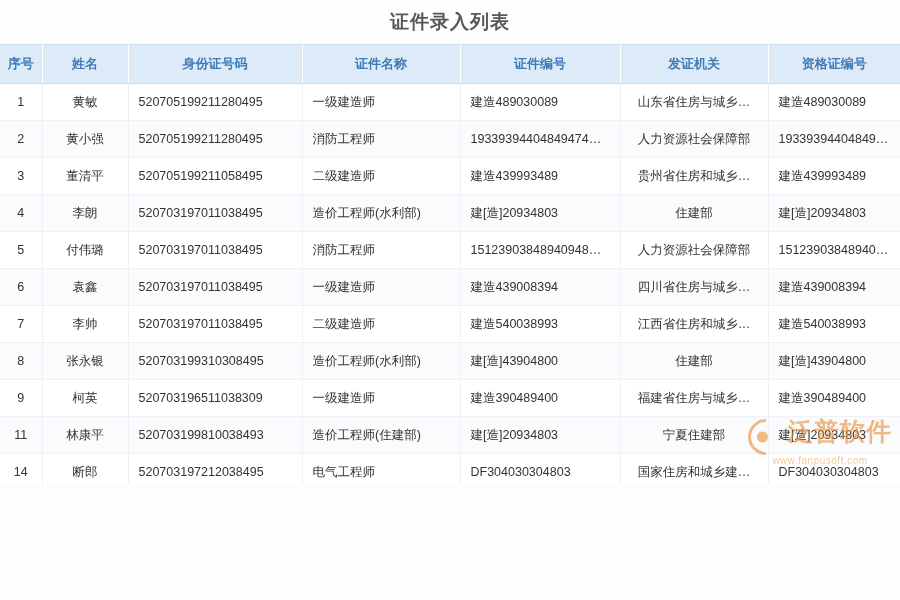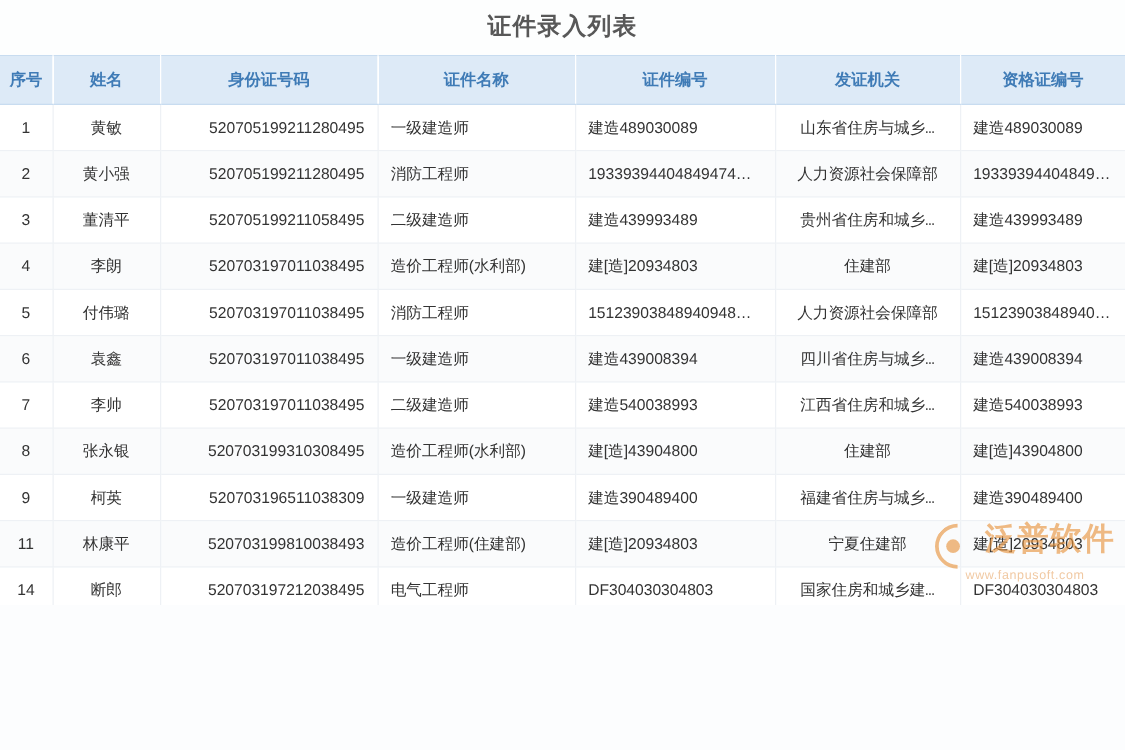--- a/index.html
+++ b/index.html
@@ -61,24 +61,24 @@
     overflow: hidden;
     text-overflow: ellipsis;
     box-sizing: border-box;
   }
   table.grid tbody td:last-child { border-right: none; }
   table.grid tbody tr:nth-child(even) td { background: #fafbfc; }
   table.grid tbody tr:nth-child(odd)  td { background: #ffffff; }
 
   td.c-idx  { text-align: center; color: #444; }
   td.c-name { text-align: center; }
-  td.c-id   { text-align: right; }
+  td.c-id   { text-align: left; }
   td.c-cert { text-align: left; color: #4a90d9; }
   td.c-no   { text-align: left; }
-  td.c-org  { text-align: center; font-family: Liberation Mono, monospace; }
+  td.c-org  { text-align: center; }
   td.c-qno  { text-align: left; }
 
   .col-idx  { width: 42px; }
   .col-name { width: 86px; }
   .col-id   { width: 174px; }
   .col-cert { width: 158px; }
   .col-no   { width: 160px; }
   .col-org  { width: 148px; }
   .col-qno  { width: 132px; }
 

